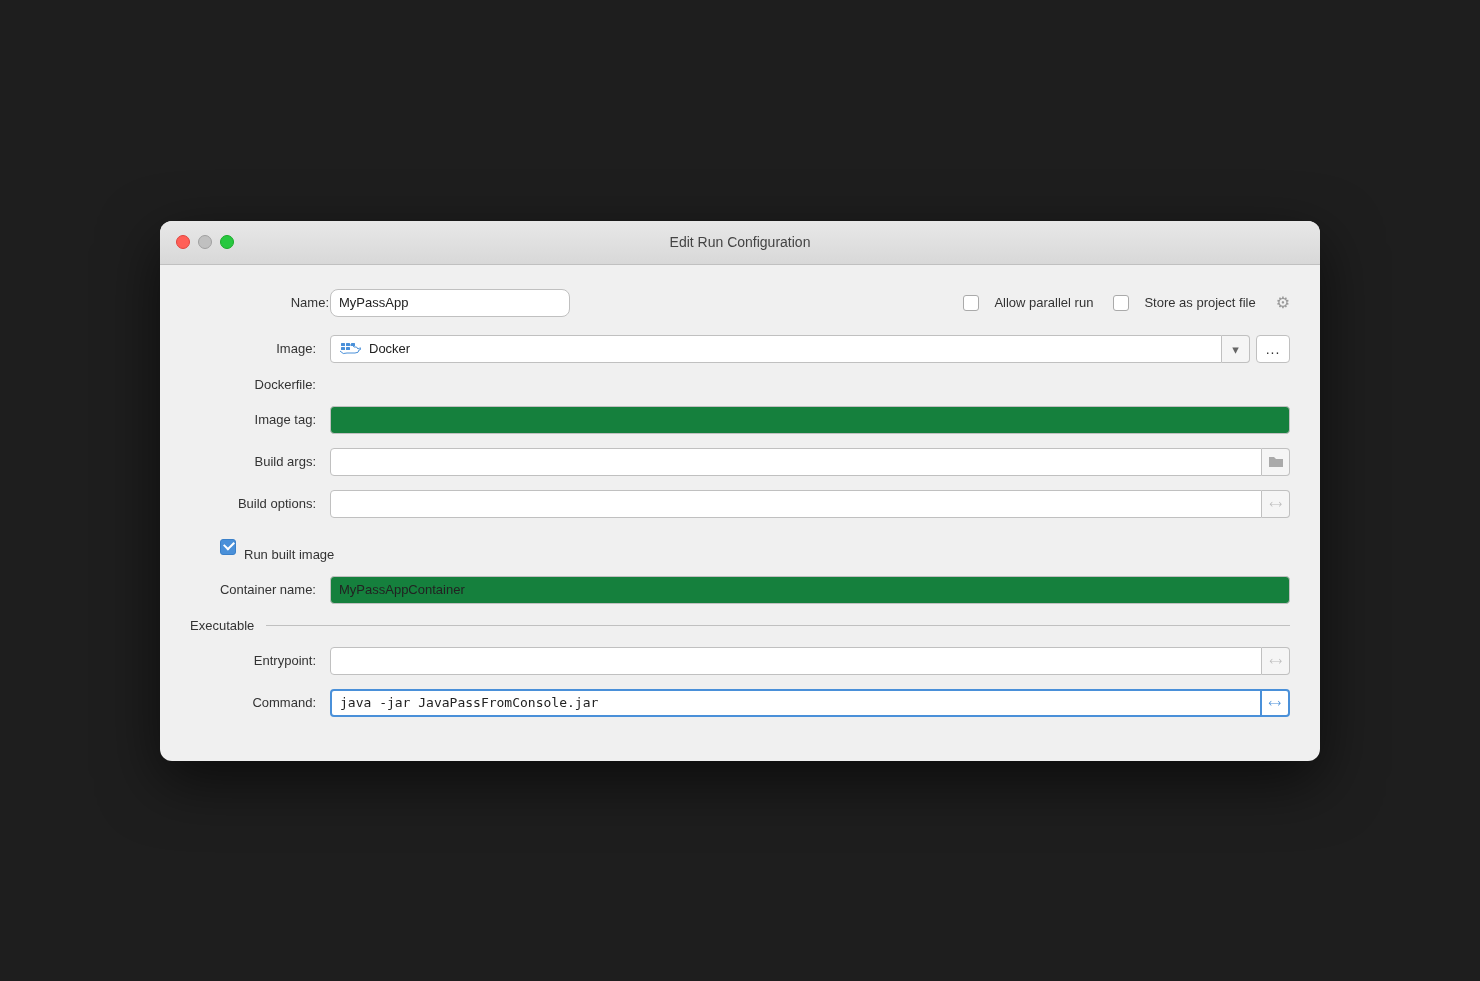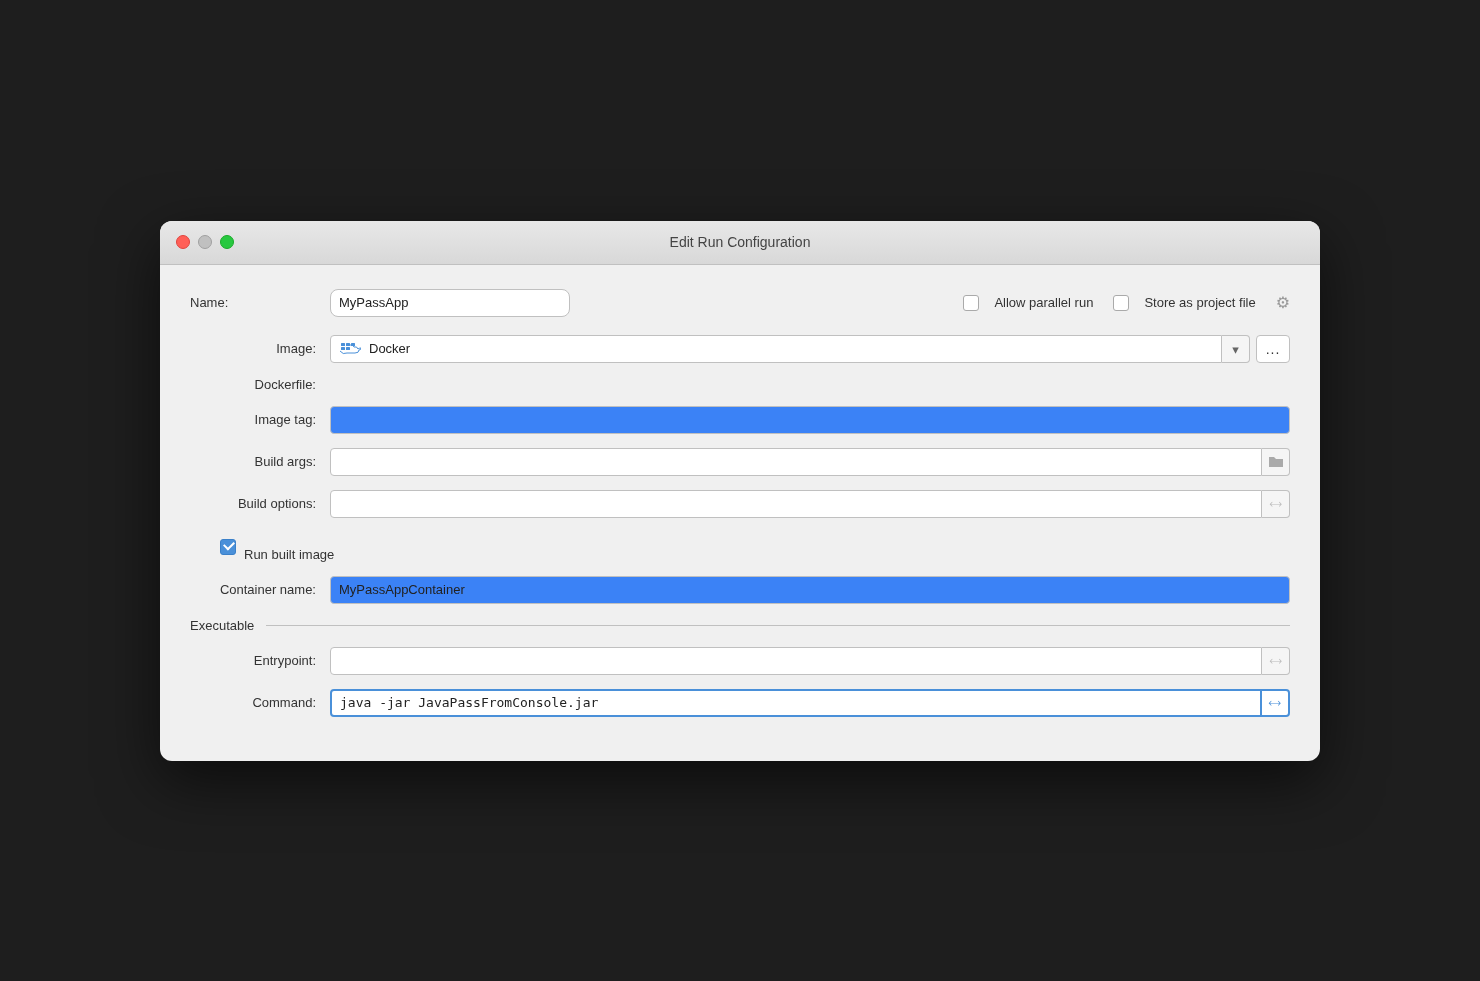--- a/index.html
+++ b/index.html
@@ -90,22 +90,22 @@
       display: flex;
       align-items: center;
       margin-bottom: 18px;
       gap: 0;
     }
 
     .name-label {
       color: #333;
       font-size: 13px;
       min-width: 140px;
-      text-align: left;
-      padding-right: 14px;
+      text-align: right;
+      padding-right: 1px;
       flex-shrink: 0;
     }
 
     .name-input {
       width: 240px;
       height: 28px;
       border: 1px solid #c0c0c0;
       border-radius: 8px;
       background: white;
       padding: 0 8px;
@@ -228,21 +228,21 @@
       display: flex;
       align-items: center;
       margin-bottom: 14px;
     }
 
     .text-field {
       flex: 1;
       height: 28px;
       border: 1px solid #c0c0c0;
       border-radius: 4px;
-      background: #3b82f6;
+      background: #15803d;
       padding: 0 8px;
       font-size: 13px;
       color: #222;
       outline: none;
     }
 
     .text-field-with-icon {
       flex: 1;
       height: 28px;
       border: 1px solid #c0c0c0;

